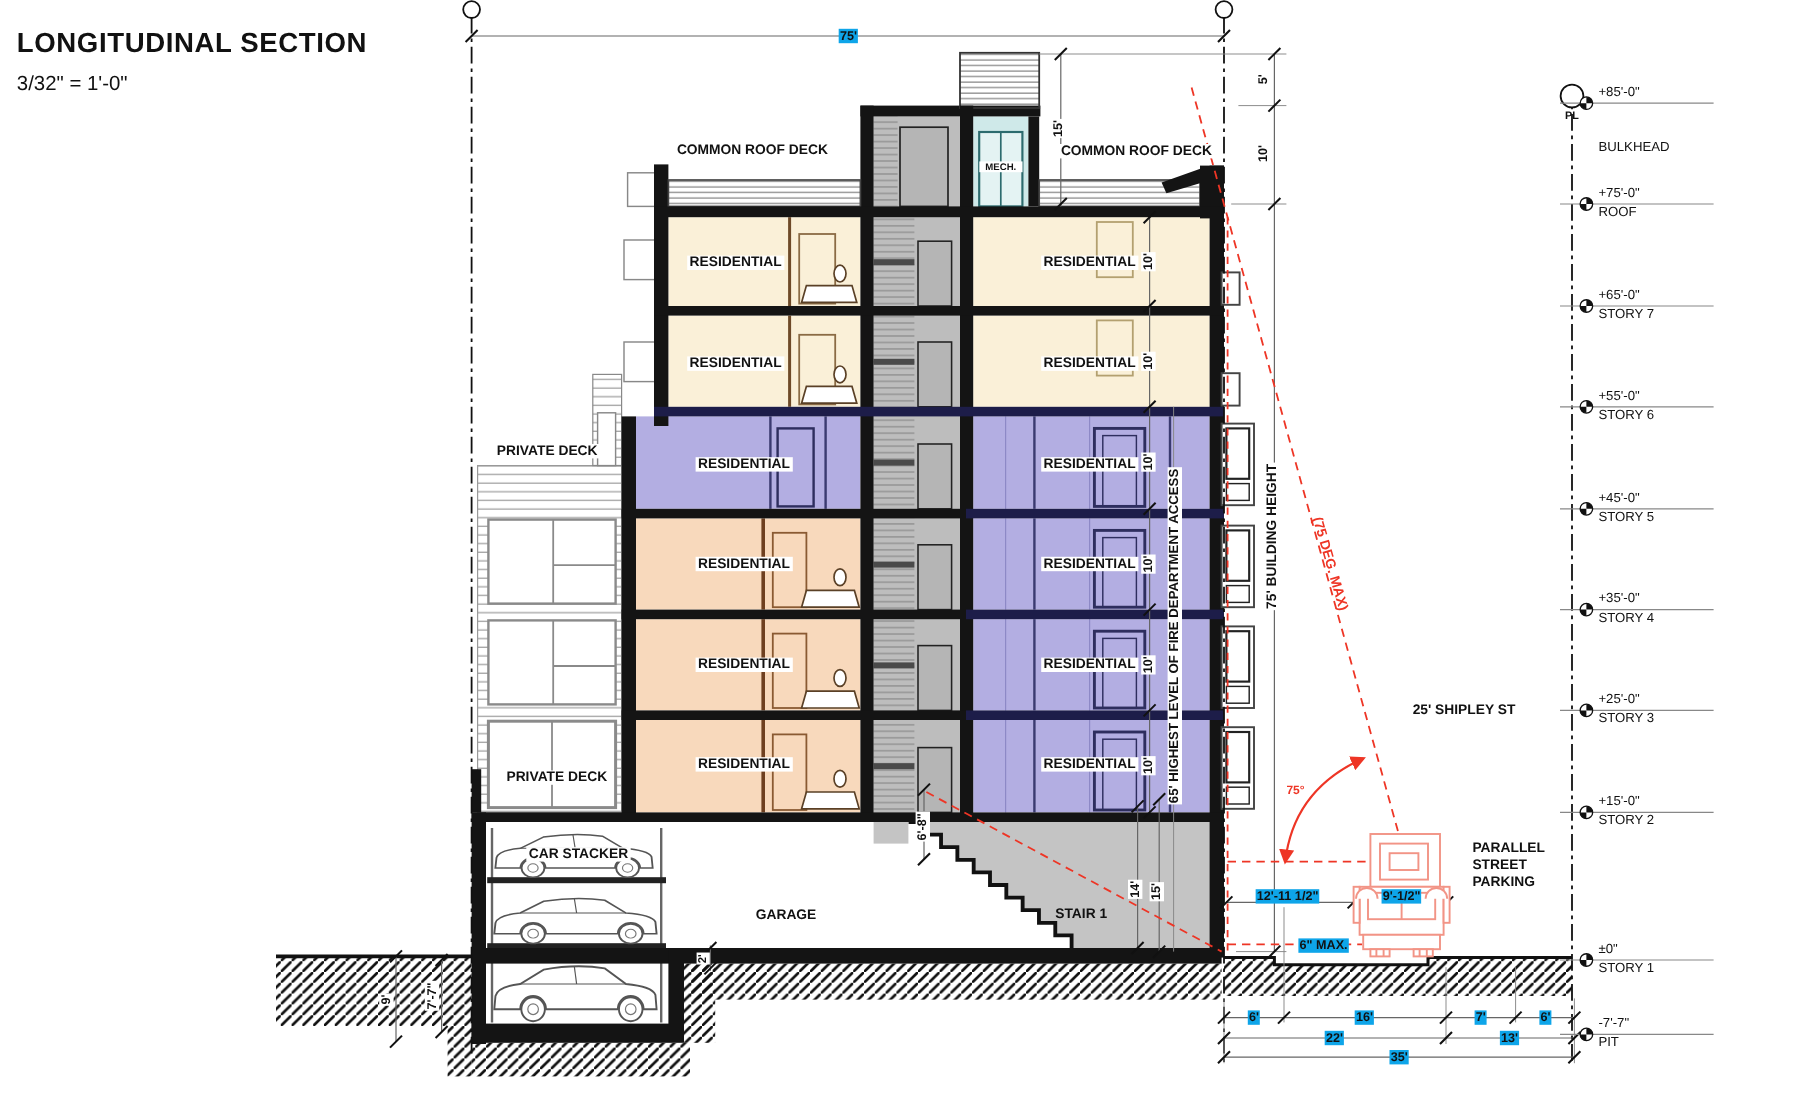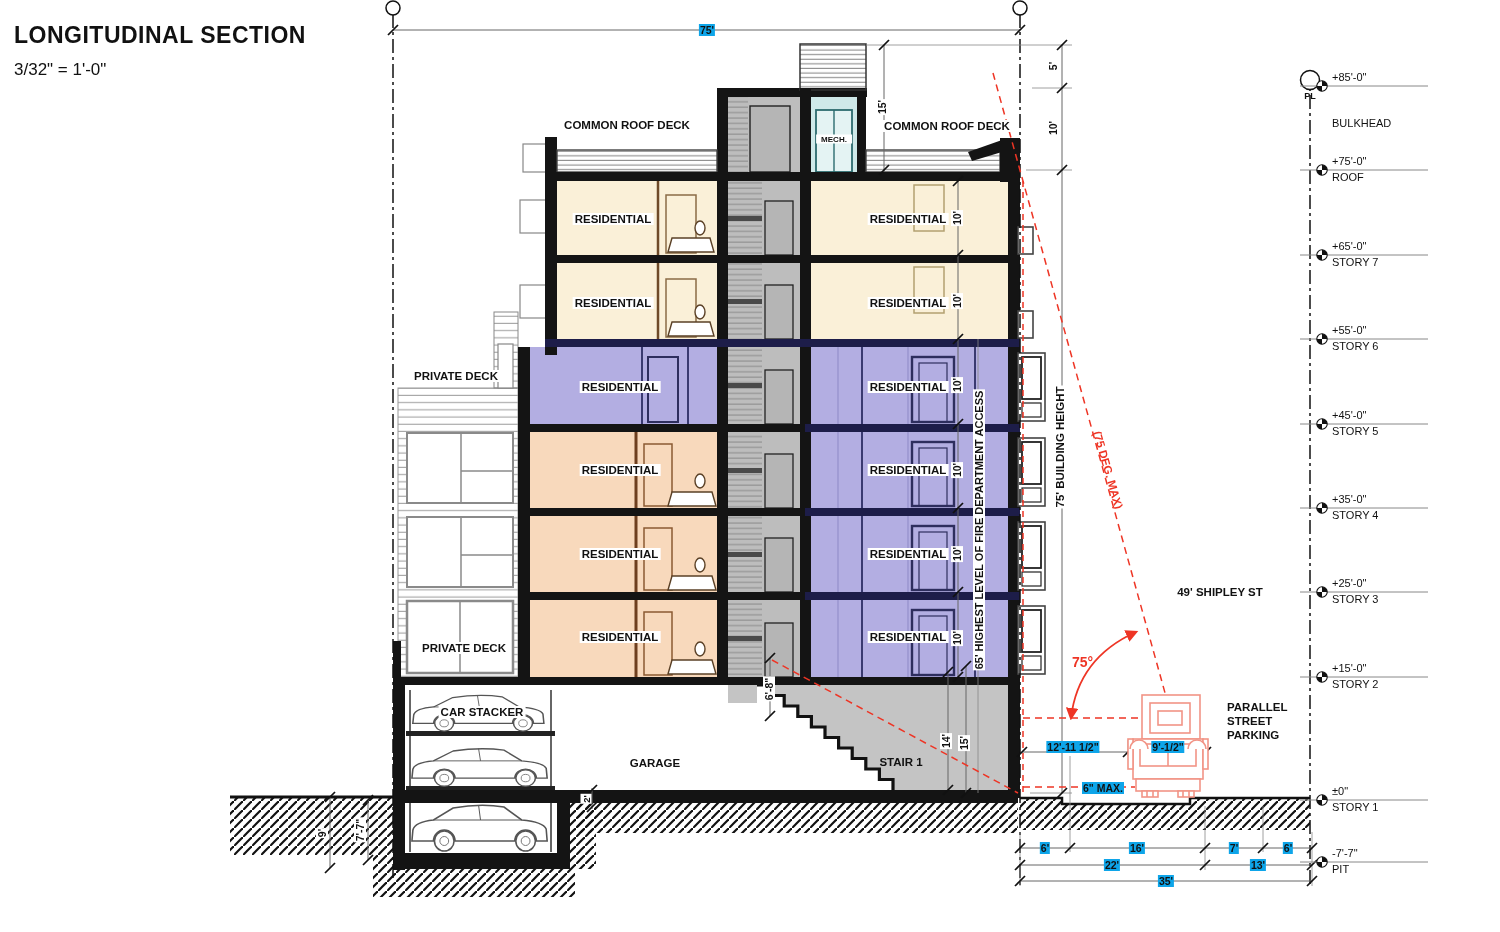--- a/index.html
+++ b/index.html
@@ -448,21 +448,21 @@
 <div class="t lab" style="left:620px;top:637px;">RESIDENTIAL</div>
 <div class="t lab" style="left:908px;top:637px;">RESIDENTIAL</div>
 
 <div class="t lab" style="left:456px;top:376px;">PRIVATE DECK</div>
 <div class="t lab" style="left:464px;top:648px;">PRIVATE DECK</div>
 
 <div class="t lab" style="left:482px;top:712px;">CAR STACKER</div>
 <div class="t lab" style="left:655px;top:763px;background:transparent;">GARAGE</div>
 <div class="t lab" style="left:901px;top:762px;background:transparent;">STAIR 1</div>
 
-<div class="t lab" style="left:1220px;top:592px;background:transparent;">49' SHIPLEY ST</div>
+<div class="t lab" style="left:1220px;top:592px;background:transparent;">25' SHIPLEY ST</div>
 <div class="t pre" style="left:1227px;top:700px;">PARALLEL
 STREET
 PARKING</div>
 <div class="t dim" style="left:1103px;top:788px;">6" MAX.</div>
 <div class="t dim" style="left:1073px;top:747px;">12'-11 1/2"</div>
 <div class="t dim" style="left:1168px;top:747px;">9'-1/2"</div>
 
 <div class="t dimv" style="left:882px;top:107px;">15'</div>
 <div class="t dimv" style="left:1053px;top:66px;">5'</div>
 <div class="t dimv" style="left:1053px;top:128px;">10'</div>
@@ -470,21 +470,21 @@
 <div class="t dimv" style="left:957px;top:218px;">10'</div>
 <div class="t dimv" style="left:957px;top:301px;">10'</div>
 <div class="t dimv" style="left:957px;top:385px;">10'</div>
 <div class="t dimv" style="left:957px;top:470px;">10'</div>
 <div class="t dimv" style="left:957px;top:554px;">10'</div>
 <div class="t dimv" style="left:957px;top:638px;">10'</div>
 
 <div class="t dimv big" style="left:1060px;top:447px;">75' BUILDING HEIGHT</div>
 <div class="t dimv" style="left:979px;top:530px;font-size:11px;">65' HIGHEST LEVEL OF FIRE DEPARTMENT ACCESS</div>
 <div class="t deg red" style="position:absolute;left:1108px;top:470px;white-space:nowrap;">(75 DEG. MAX)</div>
-<div class="t red" style="left:1072px;top:654px;font-size:14px;font-weight:bold;">75°</div>
+<div class="t red" style="left:1072px;top:654px;font-size:10px;font-weight:bold;">75°</div>
 
 <div class="t dimv" style="left:769px;top:689px;">6'-8"</div>
 <div class="t dimv" style="left:946px;top:741px;">14'</div>
 <div class="t dimv" style="left:964px;top:743px;">15'</div>
 <div class="t dimv" style="left:586px;top:799px;font-size:9.5px;">2'</div>
 <div class="t dimv" style="left:322px;top:833px;">9'</div>
 <div class="t dimv" style="left:360px;top:830px;">7'-7"</div>
 
 <div class="t dim" style="left:1045px;top:848px;">6'</div>
 <div class="t dim" style="left:1137px;top:848px;">16'</div>

